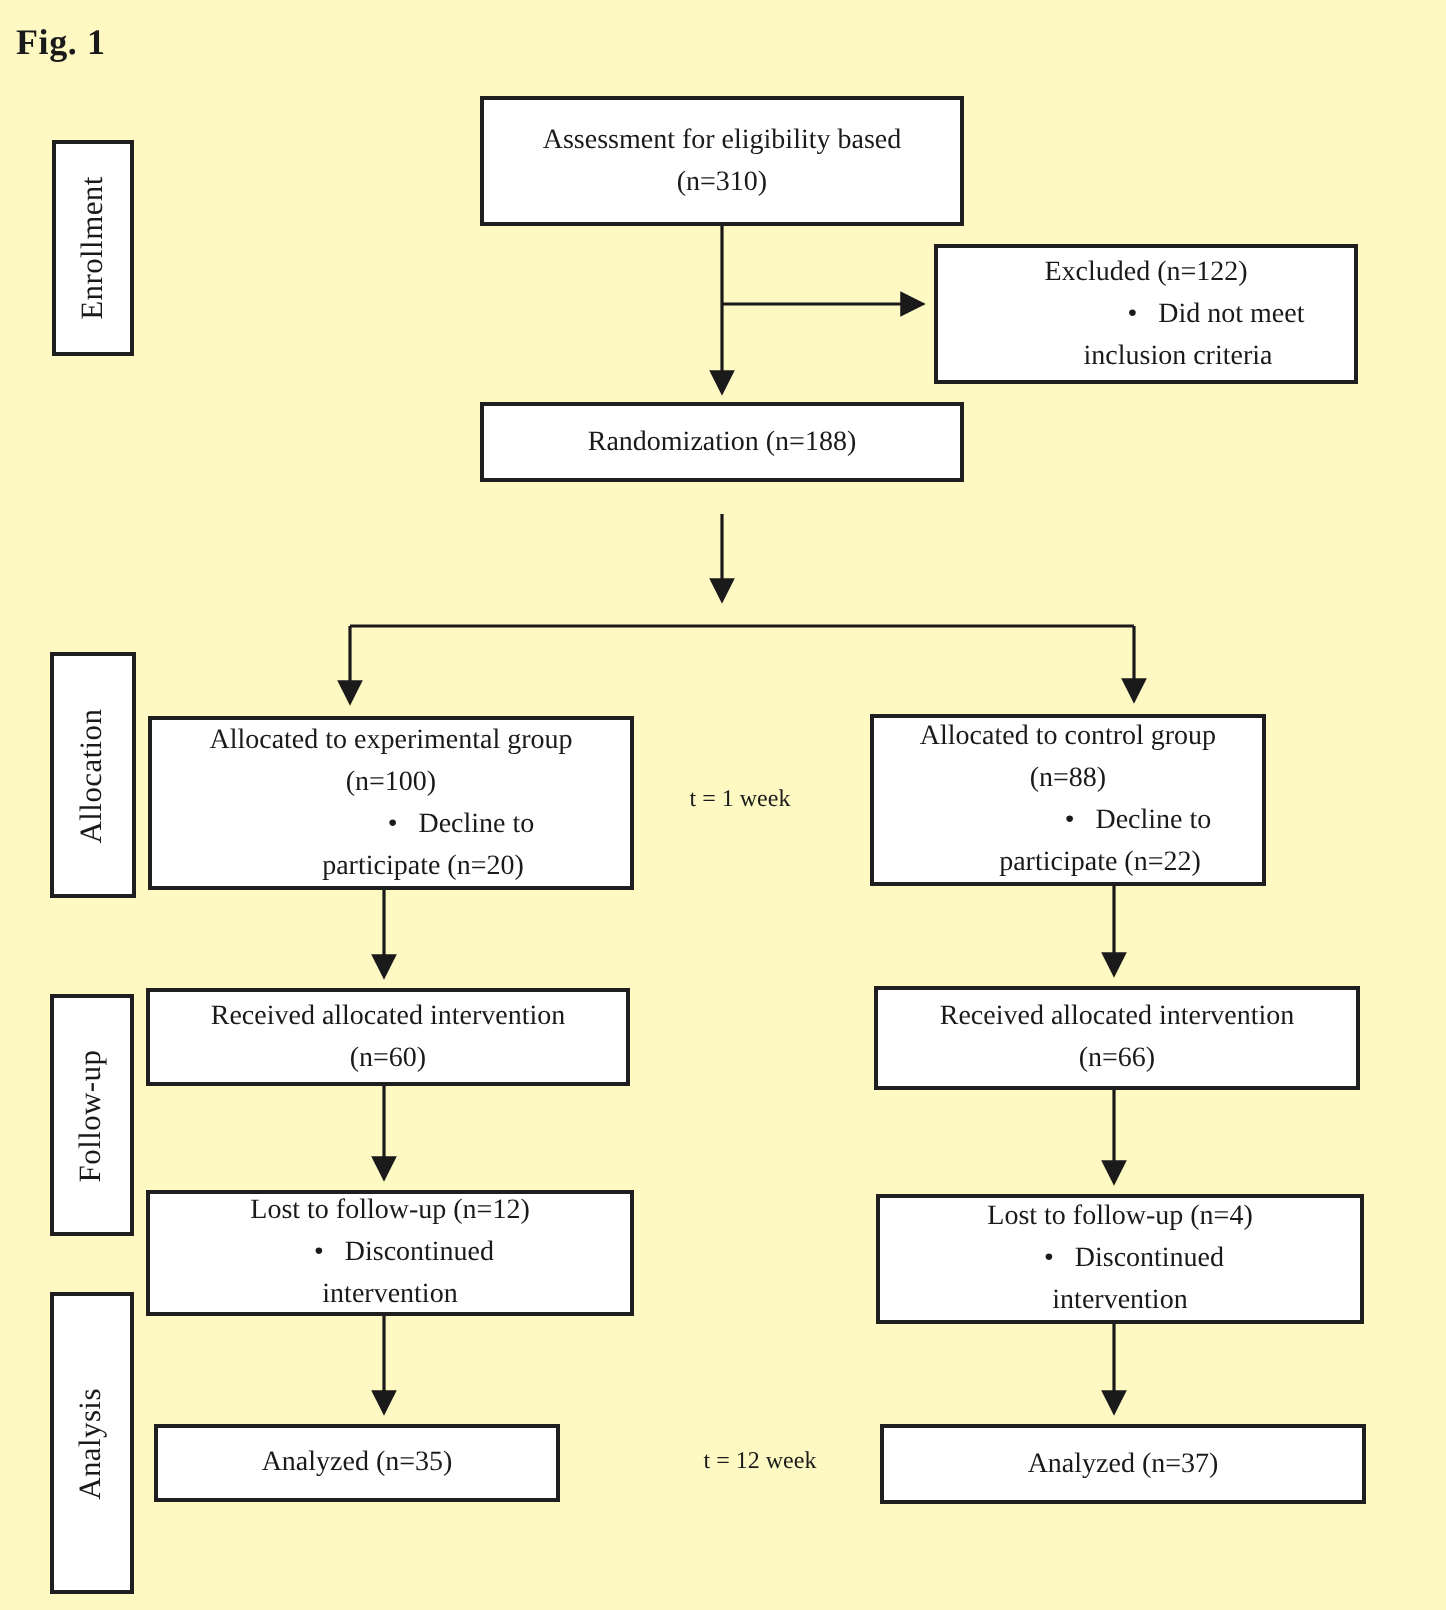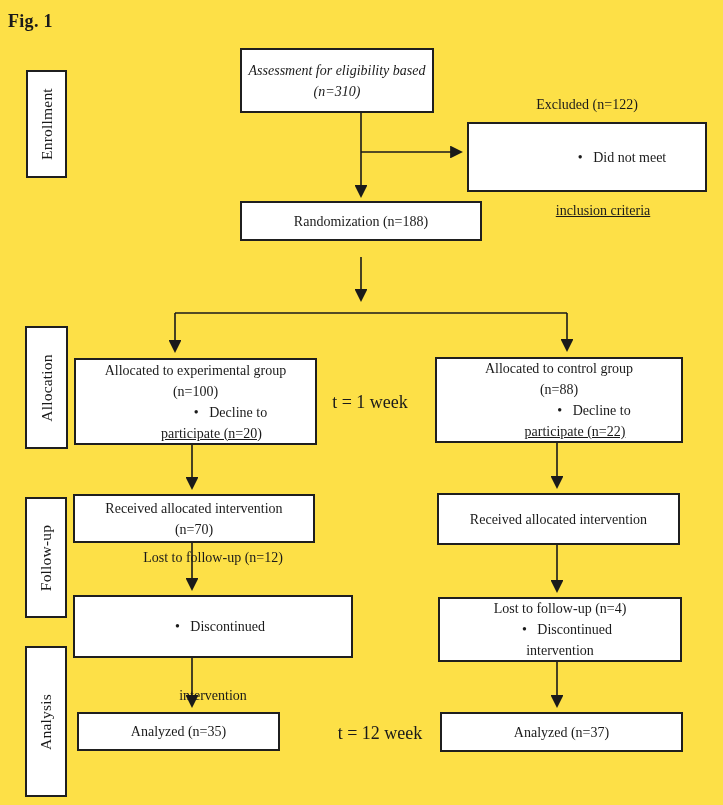--- a/index.html
+++ b/index.html
@@ -4,21 +4,21 @@
 <style>
   html, body {
     margin: 0;
     padding: 0;
     background: #ffffff;
   }
   .canvas {
     position: relative;
     width: 723px;
     height: 805px;
-    background: #fde047;
+    background: #fef9c3;
     font-family: "Liberation Serif", "DejaVu Serif", serif;
     color: #1a1a1a;
     overflow: hidden;
   }
   .fig-label {
     position: absolute;
     left: 8px;
     top: 11px;
     font-size: 18px;
     font-weight: bold;
@@ -38,40 +38,40 @@
     background: #ffffff;
     display: flex;
     flex-direction: column;
     justify-content: center;
     font-size: 14px;
     line-height: 21px;
     text-align: center;
   }
   .node .line { width: 100%; box-sizing: border-box; }
   .node .shift-lg { padding-left: 70px; }
-  .node .shift-md { padding-left: 32px; text-decoration: underline; }
+  .node .shift-md { padding-left: 32px; }
   .node .shift-sm { padding-left: 14px; }
   .stage-box {
     position: absolute;
     box-sizing: border-box;
     border: 2px solid #1f1f1f;
     background: #ffffff;
     display: flex;
     align-items: center;
     justify-content: center;
   }
   .stage-box .stage-text {
     transform: rotate(-90deg);
     white-space: nowrap;
     font-size: 15.5px;
     letter-spacing: 0.2px;
   }
   .time-label {
     position: absolute;
-    font-size: 18px;
+    font-size: 12px;
     text-align: center;
     white-space: nowrap;
   }
 </style>
 </head>
 <body>
 
 <div class="canvas">
 
   <div class="fig-label">Fig. 1</div>
@@ -104,59 +104,60 @@
   <div class="stage-box" style="left:25px; top:326px; width:43px; height:123px;">
     <span class="stage-text">Allocation</span>
   </div>
   <div class="stage-box" style="left:25px; top:497px; width:42px; height:121px;">
     <span class="stage-text">Follow-up</span>
   </div>
   <div class="stage-box" style="left:25px; top:646px; width:42px; height:151px;">
     <span class="stage-text">Analysis</span>
   </div>
 
-  <div class="node" style="left:240px; top:48px; width:194px; height:65px;font-style:italic;">
+  <div class="node" style="left:240px; top:48px; width:242px; height:65px;">
     <div class="line">Assessment for eligibility based</div>
     <div class="line">(n=310)</div>
   </div>
 
-  <div class="node" style="left:467px; top:122px; width:240px; height:70px;gap:32px;">
+  <div class="node" style="left:467px; top:122px; width:212px; height:70px;">
     <div class="line">Excluded (n=122)</div>
     <div class="line shift-lg">•&nbsp;&nbsp;&nbsp;Did not meet</div>
     <div class="line shift-md">inclusion criteria</div>
   </div>
 
   <div class="node" style="left:240px; top:201px; width:242px; height:40px;">
     <div class="line">Randomization (n=188)</div>
   </div>
 
   <div class="node" style="left:74px; top:358px; width:243px; height:87px;">
     <div class="line">Allocated to experimental group</div>
     <div class="line">(n=100)</div>
     <div class="line shift-lg">•&nbsp;&nbsp;&nbsp;Decline to</div>
     <div class="line shift-md">participate (n=20)</div>
   </div>
 
-  <div class="node" style="left:435px; top:357px; width:248px; height:86px;">
+  <div class="node" style="left:435px; top:357px; width:198px; height:86px;">
     <div class="line">Allocated to control group</div>
     <div class="line">(n=88)</div>
     <div class="line shift-lg">•&nbsp;&nbsp;&nbsp;Decline to</div>
     <div class="line shift-md">participate (n=22)</div>
   </div>
 
   <div class="node" style="left:73px; top:494px; width:242px; height:49px;">
     <div class="line">Received allocated intervention</div>
-    <div class="line">(n=70)</div>
+    <div class="line">(n=60)</div>
   </div>
 
   <div class="node" style="left:437px; top:493px; width:243px; height:52px;">
     <div class="line">Received allocated intervention</div>
+    <div class="line">(n=66)</div>
   </div>
 
-  <div class="node" style="left:73px; top:595px; width:280px; height:63px;gap:48px;">
+  <div class="node" style="left:73px; top:595px; width:244px; height:63px;">
     <div class="line">Lost to follow-up (n=12)</div>
     <div class="line shift-sm">•&nbsp;&nbsp;&nbsp;Discontinued</div>
     <div class="line">intervention</div>
   </div>
 
   <div class="node" style="left:438px; top:597px; width:244px; height:65px;">
     <div class="line">Lost to follow-up (n=4)</div>
     <div class="line shift-sm">•&nbsp;&nbsp;&nbsp;Discontinued</div>
     <div class="line">intervention</div>
   </div>

